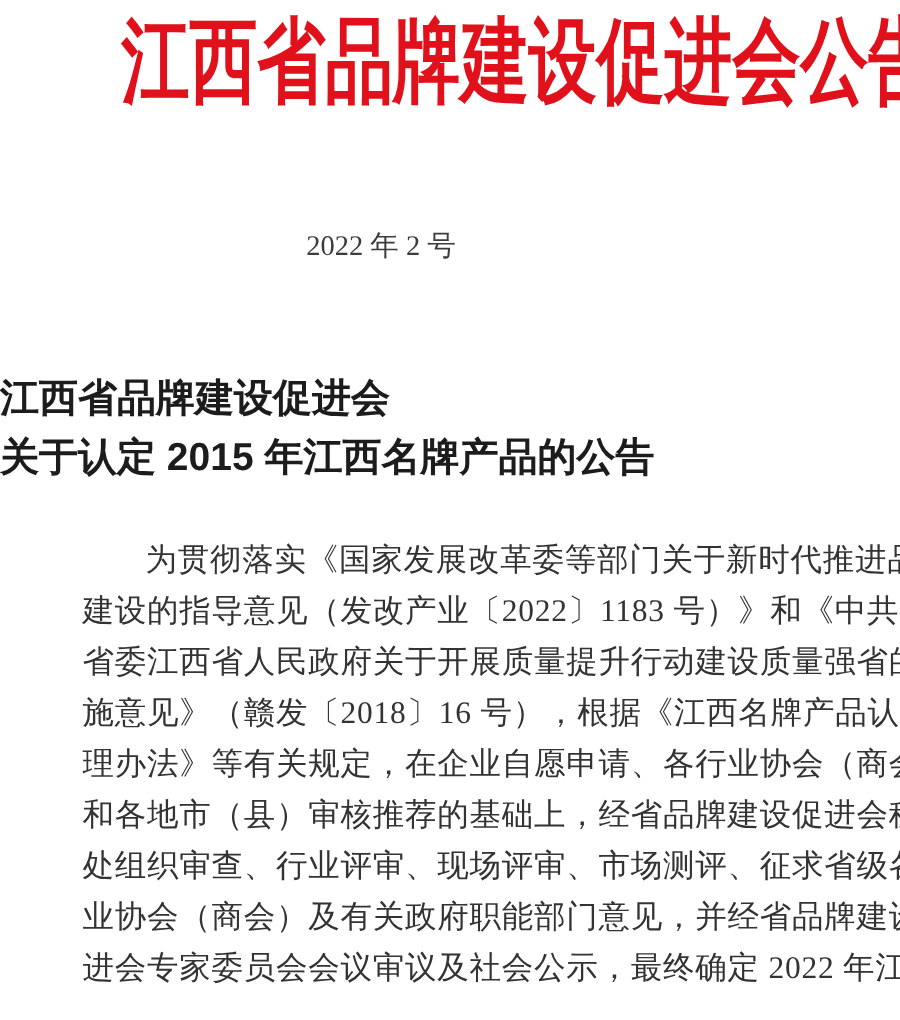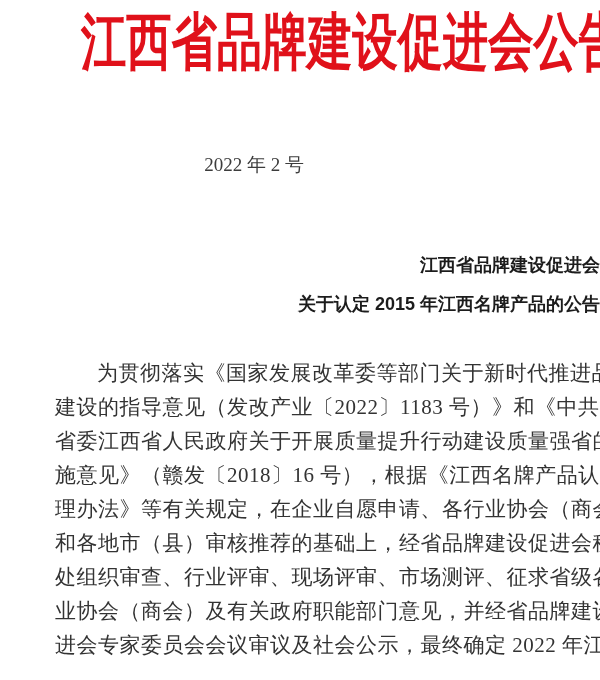--- a/index.html
+++ b/index.html
@@ -47,22 +47,22 @@
     color: #3c3c3c;
     font-family: "Liberation Serif", "DejaVu Serif", serif;
   }
   
   .doc-title {
     position: absolute;
     top: 246px;
     left: 0;
     width: 600px;
     margin: 0;
-    text-align: right;
-    font-size: 18px;
+    text-align: left;
+    font-size: 26px;
     line-height: 39px;
     font-weight: bold;
     color: #1c1c1c;
     font-family: "Liberation Sans", "DejaVu Sans", sans-serif;
   }
   .doc-title .title-line {
     display: block;
   }
   
   .body-text {

